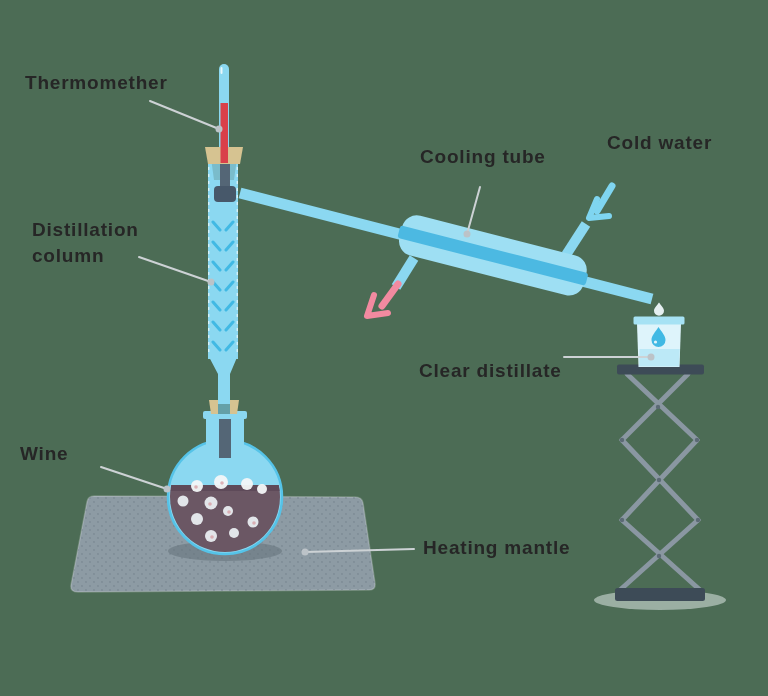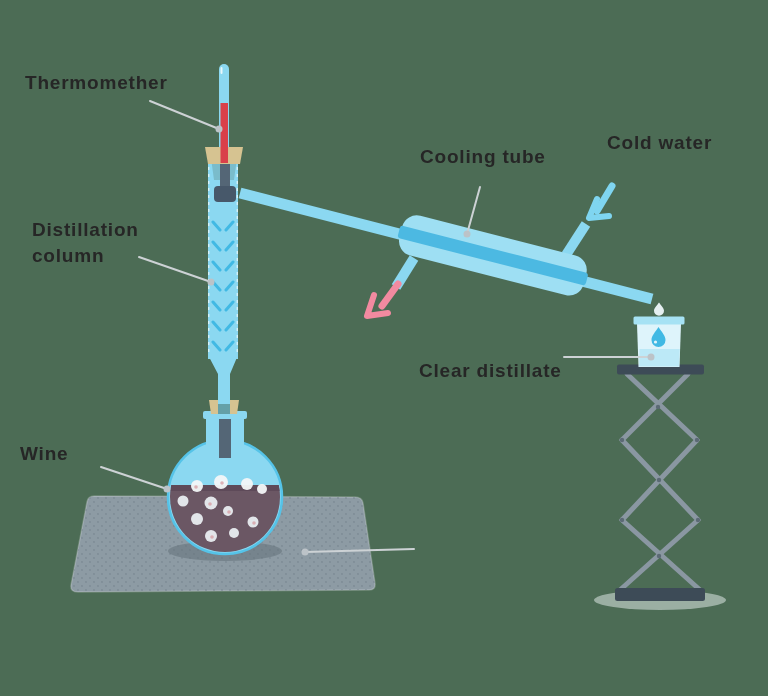--- a/index.html
+++ b/index.html
@@ -182,13 +182,14 @@
 
   <div class="lbl" style="left:32px;top:217px;">
     <div>Distillation</div>
     <div>column</div>
   </div>
   <div class="lbl" style="left:25px;top:70px;">Thermomether</div>
   <div class="lbl" style="left:420px;top:144px;">Cooling tube</div>
   <div class="lbl" style="left:607px;top:130px;">Cold water</div>
   <div class="lbl" style="left:419px;top:344px;margin-top:14px;">Clear distillate</div>
   <div class="lbl" style="left:20px;top:441px;">Wine</div>
+  <div class="lbl" style="left:423px;top:535px;">Heating mantle</div>
 </div>
 
 </body></html>

